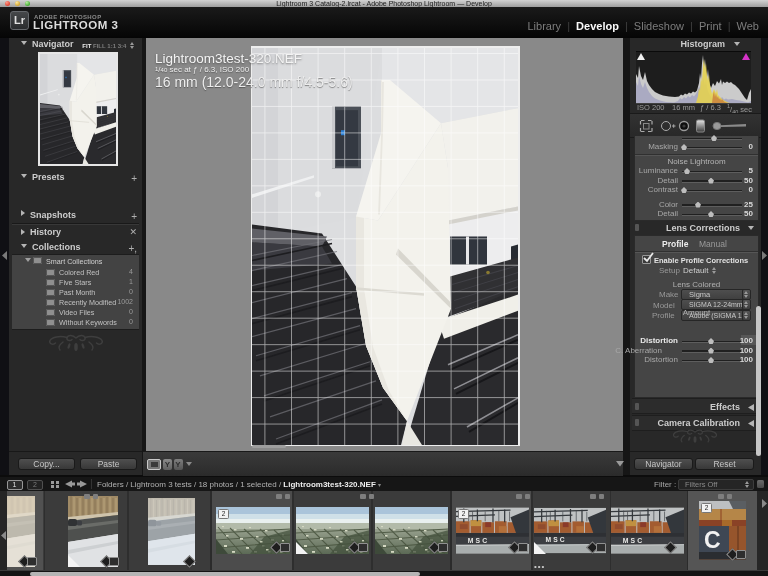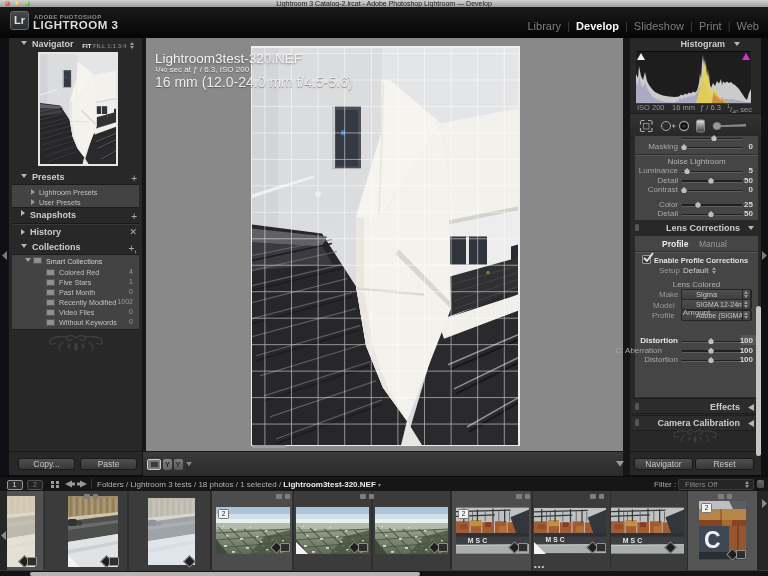--- a/index.html
+++ b/index.html
@@ -43,21 +43,21 @@
 .cicon{position:absolute;width:9px;height:7px;background:#8f8f8f;border-radius:1.5px;box-shadow:inset 0 0 0 1px #555;}
 .btn{position:absolute;background:linear-gradient(#4f4f4f,#383838);border:1px solid #1a1a1a;border-radius:3px;color:#c6c6c6;font-size:8.5px;text-align:center;font-family:"Liberation Sans",sans-serif;}
 .updn{display:inline-block;position:relative;width:7px;height:7px;vertical-align:-1px;}
 .updn:before{content:"";position:absolute;left:1px;top:0;width:0;height:0;border-left:2.5px solid transparent;border-right:2.5px solid transparent;border-bottom:3px solid #9a9a9a;}
 .updn:after{content:"";position:absolute;left:1px;bottom:0;width:0;height:0;border-left:2.5px solid transparent;border-right:2.5px solid transparent;border-top:3px solid #9a9a9a;}
 .slrow{position:absolute;height:10px;width:131px;}
 .sllab{position:absolute;right:84px;top:0;font-size:8px;color:#a8a8a8;white-space:nowrap;}
 .sltrack{position:absolute;left:50px;right:28px;top:4.5px;height:1.5px;background:#202020;border-bottom:1px solid #5e5e5e;}
 .slval{position:absolute;right:9px;top:0;font-size:8px;font-weight:bold;color:#d8d8d8;}
 .slthumb{position:absolute;top:2px;width:6px;height:6px;background:#bdbdbd;clip-path:polygon(50% 0,100% 48%,78% 100%,22% 100%,0 48%);}
-.ddbox{position:absolute;height:9px;white-space:nowrap;overflow:hidden;background:linear-gradient(#4e4e4e,#404040);border:1px solid #262626;border-radius:2px;font-size:7.5px;color:#c8c8c8;line-height:9px;padding-left:14px;}
+.ddbox{position:absolute;height:9px;white-space:nowrap;overflow:hidden;background:linear-gradient(#4e4e4e,#404040);border:1px solid #262626;border-radius:2px;font-size:7.5px;color:#c8c8c8;line-height:9px;padding-left:7px;}
 .spin{position:absolute;width:7px;height:9px;background:linear-gradient(#555,#3e3e3e);border:1px solid #262626;border-radius:2px;}
 .fold{position:absolute;width:0;height:0;border-left:12px solid #f4f4f4;border-top:12px solid transparent;}
 .dia{position:absolute;width:7px;height:7px;background:#1e1e1e;border:1px solid #909090;transform:rotate(45deg);}
 .sqb{position:absolute;width:7.5px;height:7px;background:#2e2e2e;border:1px solid #909090;border-radius:1px;}
 .b2{position:absolute;width:9px;height:8px;background:#f2f2f2;border:1px solid #777;border-radius:1.5px;font-size:6.5px;color:#222;text-align:center;line-height:8px;}
 .cicons{position:absolute;width:14px;height:5px;}
 .cicons:before{content:"";position:absolute;left:0;top:0;width:6px;height:4.5px;background:#7e7e7e;border-radius:1px;}
 .cicons:after{content:"";position:absolute;right:0;top:0;width:5px;height:5px;background:#7e7e7e;border-radius:1px;}
 
 </style>
@@ -251,24 +251,20 @@
   <div class="abs" id="lpanel">
     <div class="panelhdr" style="left:12px;top:0;"><span class="tri-d"></span>&nbsp; Navigator</div>
     <div class="abs" style="right:6px;top:3.5px;font-size:6px;font-weight:bold;color:#ececec;">FIT&nbsp;<span style="color:#7e7e7e;">FILL&nbsp;1:1&nbsp;3:4</span> <span class="updn" style="margin-left:1px;"></span></div>
     <div class="abs" style="left:29px;top:14px;width:76px;height:110px;background:#e6e6e6;padding:2px;">
       <svg width="76" height="110" viewBox="0 0 266 396" preserveAspectRatio="none">
           <use href="#stairs"></use>
         </svg>
     </div>
     <div class="panelhdr" style="left:12px;top:133px;"><span class="tri-d"></span>&nbsp; Presets</div>
     <div class="plus" style="top:135px;">+</div>
-    <div class="pbox" style="top:146px;height:22px;">
-      <div class="prow" style="left:19px;top:3px;"><span class="tri-r"></span>&nbsp; Lightroom Presets</div>
-      <div class="prow" style="left:19px;top:13px;"><span class="tri-r"></span>&nbsp; User Presets</div>
-    </div>
     <div class="panelhdr" style="left:12px;top:171px;"><span class="tri-d" style="border-top-color:transparent;border-left:4.5px solid #b5b5b5;border-right:none;border-top:3.5px solid transparent;border-bottom:3.5px solid transparent;"></span>&nbsp; Snapshots</div>
     <div class="plus" style="top:173px;">+</div>
     <div class="abs" style="left:3px;top:185px;width:127px;height:1px;background:#191919;border-bottom:1px solid #383838;"></div>
     <div class="panelhdr" style="left:12px;top:188px;"><span class="tri-r" style="border-left-color:#b5b5b5;"></span>&nbsp; History</div>
     <div class="plus" style="top:189px;font-size:9px;">✕</div>
     <div class="panelhdr" style="left:12px;top:203px;"><span class="tri-d"></span>&nbsp; Collections</div>
     <div class="plus" style="top:205px;">+,</div>
     <div class="pbox" style="top:216px;height:74px;">
       <div class="prow" style="left:13px;top:2px;color:#d0d0d0;"><span class="tri-d" style="border-top-color:#a0a0a0;"></span>&nbsp;<span class="cicon" style="position:static;display:inline-block;"></span>&nbsp; Smart Collections</div>
       <div class="cicon" style="left:34px;top:13.5px;"></div>

